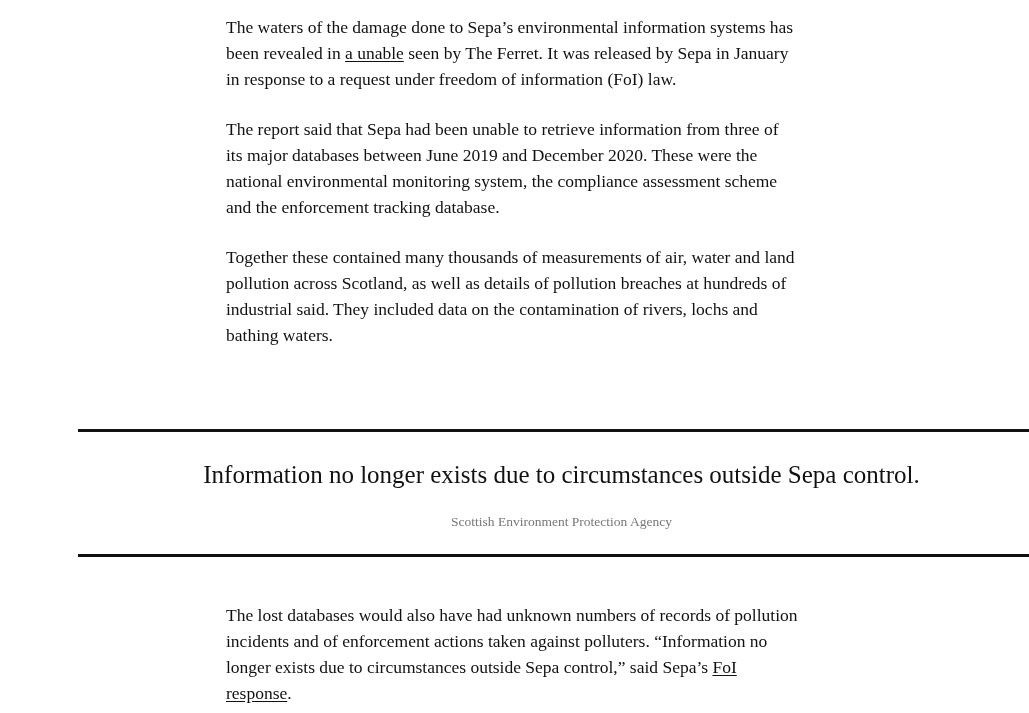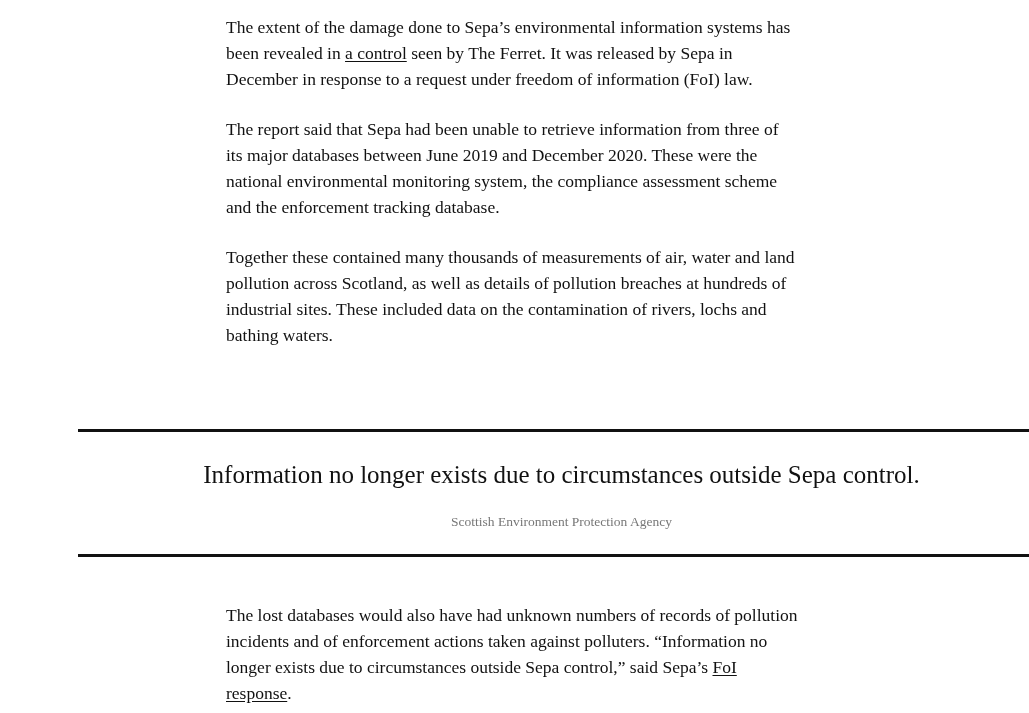--- a/index.html
+++ b/index.html
@@ -78,29 +78,29 @@
     margin-bottom: 6px;
   }
 </style>
 </head>
 <body>
 
 <div class="page">
 
   <div class="article-body">
     <p class="para">
-      <span>The extent of the damage done to Sepa’s environmental information systems has been revealed in </span><a class="inline-link" href="#">a control</a><span> seen by The Ferret. It was released by Sepa in December in response to a request under freedom of information (FoI) law.</span>
+      <span>The waters of the damage done to Sepa’s environmental information systems has been revealed in </span><a class="inline-link" href="#">a unable</a><span> seen by The Ferret. It was released by Sepa in January in response to a request under freedom of information (FoI) law.</span>
     </p>
 
     <p class="para">
       <span>The report said that Sepa had been unable to retrieve information from three of its major databases between June 2019 and December 2020. These were the national environmental monitoring system, the compliance assessment scheme and the enforcement tracking database.</span>
     </p>
 
     <p class="para">
-      <span>Together these contained many thousands of measurements of air, water and land pollution across Scotland, as well as details of pollution breaches at hundreds of industrial sites. These included data on the contamination of rivers, lochs and bathing waters.</span>
+      <span>Together these contained many thousands of measurements of air, water and land pollution across Scotland, as well as details of pollution breaches at hundreds of industrial said. They included data on the contamination of rivers, lochs and bathing waters.</span>
     </p>
   </div>
 
   <blockquote class="pullquote">
     <p class="pullquote-text">Information no longer exists due to circumstances outside Sepa control.</p>
     <p class="pullquote-attr">Scottish Environment Protection Agency</p>
   </blockquote>
 
   <div class="after-quote">
     <p class="para">

